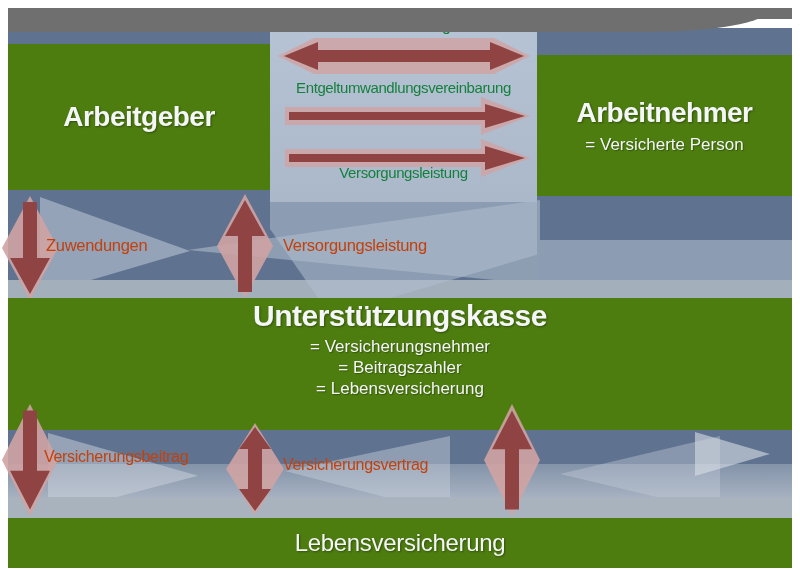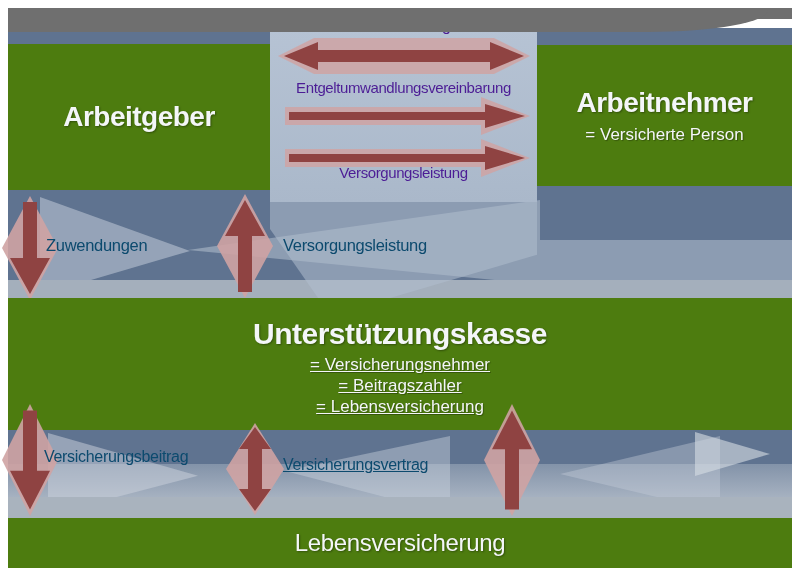--- a/index.html
+++ b/index.html
@@ -32,36 +32,36 @@
       clip-path:polygon(0 0,100% 50%,0 100%);}
   
   .column{left:270px;top:28px;width:267px;height:174px;
     background:linear-gradient(180deg,#b6c3d4,#aab8ca);}
   .column-tail{left:270px;top:202px;width:267px;height:96px;background:rgba(176,189,206,.55);
     clip-path:polygon(0 0,100% 0,100% 55%,45% 100%,18% 100%,0 28%);}
   
   .darkbox{background:#4d7c0f;color:#f4f6f8;display:flex;flex-direction:column;
     align-items:center;justify-content:center;text-align:center;}
   .box-employer{left:8px;top:44px;width:262px;height:146px;}
-  .box-employee{left:537px;top:45px;width:255px;height:141px;}
-  .box-uk{left:8px;top:298px;width:784px;height:132px;justify-content:flex-start;padding-top:19px;box-sizing:border-box;}
+  .box-employee{left:537px;top:55px;width:255px;height:141px;}
+  .box-uk{left:8px;top:298px;width:784px;height:132px;justify-content:flex-start;padding-top:1px;box-sizing:border-box;}
   .bar-lv{left:8px;top:518px;width:784px;height:50px;}
   .title-lg{font-size:28px;font-weight:bold;letter-spacing:-0.5px;
     text-shadow:1px 1px 2px rgba(0,0,0,.35);}
   .title-xl{font-size:30px;font-weight:bold;letter-spacing:-0.5px;
     text-shadow:1px 1px 2px rgba(0,0,0,.35);}
   .title-md{font-size:24px;font-weight:normal;letter-spacing:-0.3px;
     text-shadow:1px 1px 2px rgba(0,0,0,.35);}
   .subtitle{font-size:17px;margin-top:6px;text-shadow:1px 1px 1px rgba(0,0,0,.3);}
-  .role-line{font-size:17px;line-height:21px;text-shadow:1px 1px 1px rgba(0,0,0,.3);text-decoration:underline;}
+  .role-line{font-size:17px;line-height:21px;text-shadow:1px 1px 1px rgba(0,0,0,.3);}
   .roles{margin-top:3px;}
   
-  .lbl{color:#0c4a6e;font-size:16px;letter-spacing:-0.3px;white-space:nowrap;text-align:center;}
+  .lbl{color:#c2410c;font-size:16px;letter-spacing:-0.3px;white-space:nowrap;text-align:center;}
   .lbl-center{width:267px;left:270px;text-align:center;}
-  .lbl-col{color:#4c1d95;font-size:15px;letter-spacing:-0.4px;white-space:nowrap;text-align:center;}
+  .lbl-col{color:#15803d;font-size:15px;letter-spacing:-0.4px;white-space:nowrap;text-align:center;}
   
   .arr{display:block;}
   
   .graybar-thin{left:8px;top:8px;width:784px;height:11px;background:#6f6f6f;}
   .graybar-main{left:8px;top:8px;width:760px;height:24px;background:#6f6f6f;
     border-bottom-right-radius:120px 22px;}
 </style>
 </head>
 <body>
 
@@ -137,21 +137,21 @@
   <svg class="abs arr" style="left:2px;top:404px;" width="56" height="112" viewBox="0 0 56 104" preserveAspectRatio="none">
     <polygon points="28,0 56,52 28,104 0,52" fill="#cfa3a3" opacity="0.9"></polygon>
     <polygon points="21,6 35,6 35,62 48,62 28,98 8,62 21,62" fill="#8f4342"></polygon>
   </svg>
   <div class="abs lbl" style="left:44px;top:448px;">Versicherungsbeitrag</div>
 
   <svg class="abs arr" style="left:226px;top:423px;" width="58" height="92" viewBox="0 0 58 92">
     <polygon points="29,0 58,46 29,92 0,46" fill="#cfa3a3" opacity="0.9"></polygon>
     <polygon points="29,4 45,26 36,26 36,66 45,66 29,88 13,66 22,66 22,26 13,26" fill="#8f4342"></polygon>
   </svg>
-  <div class="abs lbl" style="left:283px;top:456px;text-decoration:underline;">Versicherungsvertrag</div>
+  <div class="abs lbl" style="left:283px;top:456px;">Versicherungsvertrag</div>
 
   <svg class="abs arr" style="left:484px;top:404px;" width="56" height="112" viewBox="0 0 56 104" preserveAspectRatio="none">
     <polygon points="28,0 56,52 28,104 0,52" fill="#cfa3a3" opacity="0.9"></polygon>
     <polygon points="21,98 35,98 35,42 48,42 28,6 8,42 21,42" fill="#8f4342"></polygon>
   </svg>
 
   <div class="abs darkbox bar-lv">
     <div class="title-md">Lebensversicherung</div>
   </div>
 

